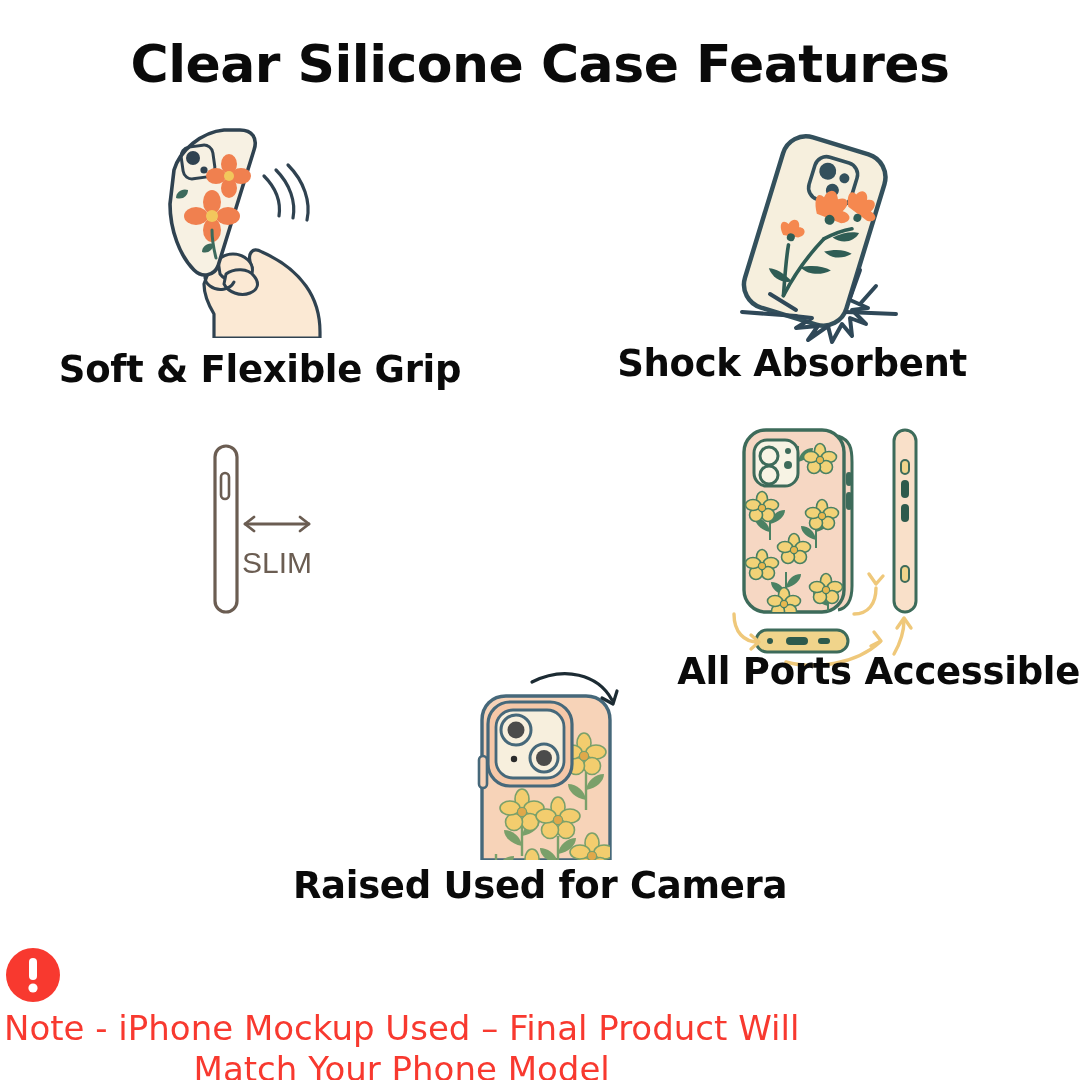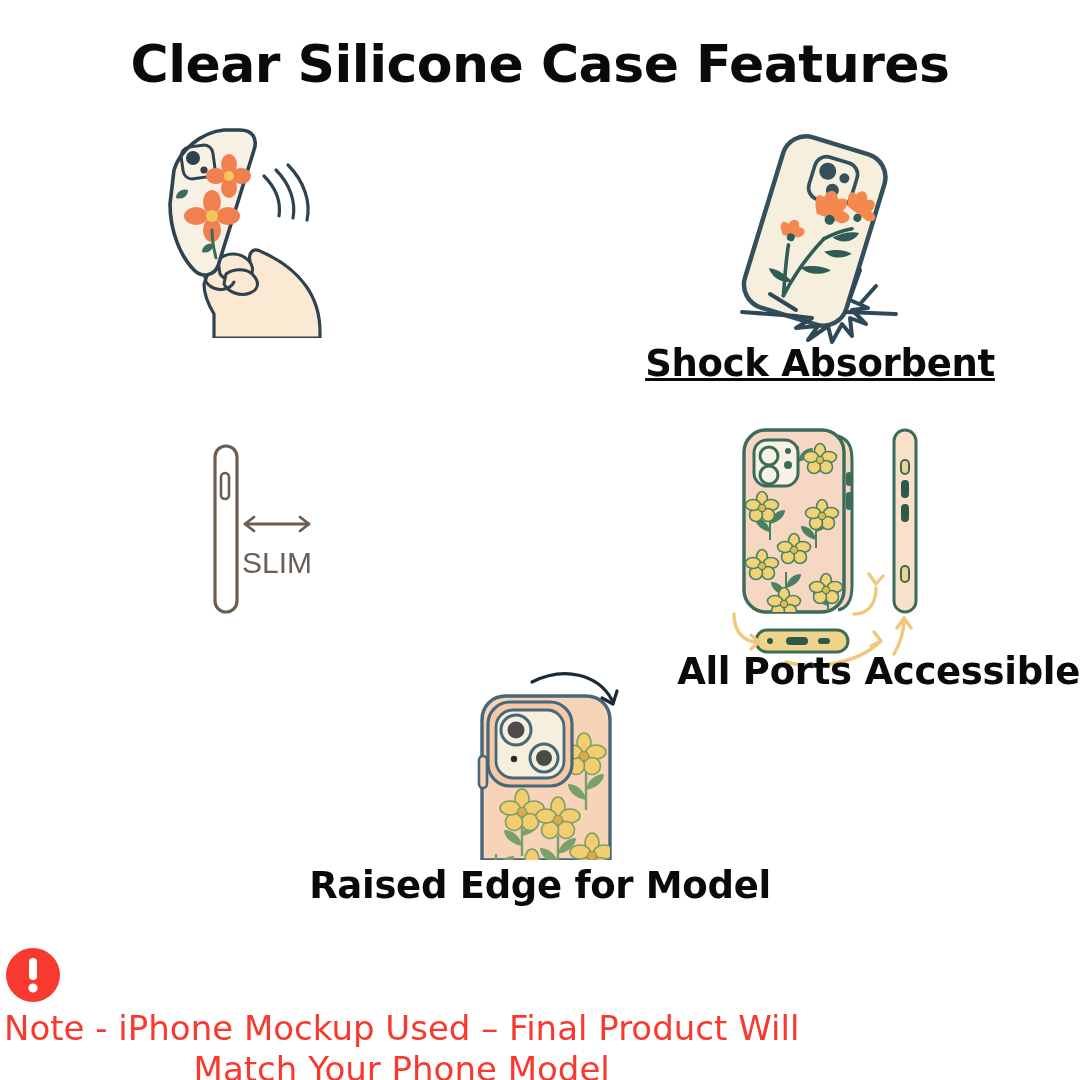--- a/index.html
+++ b/index.html
@@ -51,21 +51,21 @@
   .illus {
     position: absolute;
   }
 
   
   #illus-grip      { left: 140px; top: 118px; }
   #label-grip      { left: 0px;   top: 348px; width: 520px; }
 
   
   #illus-shock     { left: 700px; top: 120px; }
-  #label-shock     { left: 570px; top: 342px; width: 500px; text-decoration: underline; }
+  #label-shock     { left: 542px; top: 342px; width: 500px; }
 
   
   #illus-slim      { left: 182px; top: 428px; }
   #label-slim      { left: 0px;   top: 650px; width: 520px; }
 
   
   #illus-ports     { left: 698px; top: 418px; }
   #label-ports     { left: 570px; top: 650px; width: 510px; text-align: right; }
 
   
@@ -147,20 +147,21 @@
       <path d="M74 126 C68 124 62 128 62 134 C68 136 73 132 74 126Z" fill="#3c6a5c"></path>
       <path d="M48 72 C42 70 36 74 36 80 C43 82 48 78 48 72Z" fill="#3c6a5c"></path>
 
       <g stroke="#2f4250" stroke-width="3.2" fill="none" stroke-linecap="round">
         <path d="M124 58 C136 70 141 84 139 98"></path>
         <path d="M136 52 C150 66 156 84 153 100"></path>
         <path d="M148 47 C164 63 171 84 167 102"></path>
       </g>
     </svg>
   </div>
+  <div class="feature-label" id="label-grip">Soft &amp; Flexible Grip</div>
 
   <div class="illus" id="illus-shock">
     <svg width="230" height="230" viewBox="0 0 230 230">
       <g transform="rotate(17 115 110)">
         <rect x="62" y="22" width="106" height="178" rx="24" fill="#f6efdd" stroke="#33505c" stroke-width="4.5"></rect>
 
         <rect x="96" y="36" width="44" height="44" rx="12" fill="#f6efdd" stroke="#33505c" stroke-width="3.6"></rect>
         <circle cx="110" cy="50" r="8.5" fill="#33505c"></circle>
         <circle cx="128" cy="52" r="5" fill="#33505c"></circle>
         <circle cx="120" cy="67" r="6.5" fill="#33505c"></circle>
@@ -352,21 +353,21 @@
         <circle cx="104" cy="98" r="8" fill="#4b4b4b"></circle>
         <circle cx="74" cy="99" r="3.2" fill="#2a2a2a"></circle>
       </g>
 
       <g stroke="#1c2b33" stroke-width="3.2" fill="none" stroke-linecap="round" stroke-linejoin="round">
         <path d="M92 22 C124 6 158 14 172 40"></path>
         <polyline points="162,38 173,44 177,31"></polyline>
       </g>
     </svg>
   </div>
-  <div class="feature-label" id="label-camera">Raised Edge for Model</div>
+  <div class="feature-label" id="label-camera">Raised Used for Camera</div>
 
   <div class="note-wrap">
     <div class="note-icon">
       <svg width="58" height="58" viewBox="0 0 58 58">
         <circle cx="29" cy="29" r="27" fill="#f8392f"></circle>
         <rect x="25" y="12" width="8" height="22" rx="4" fill="#ffffff"></rect>
         <circle cx="29" cy="42" r="4.6" fill="#ffffff"></circle>
       </svg>
     </div>
     <div class="note-text">

